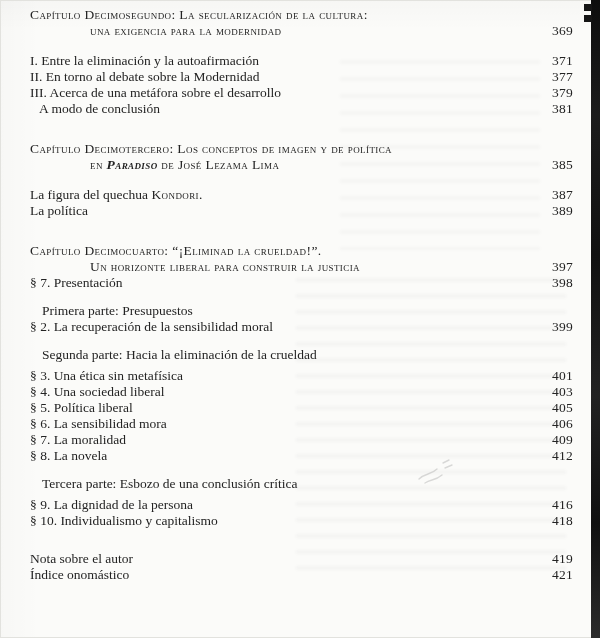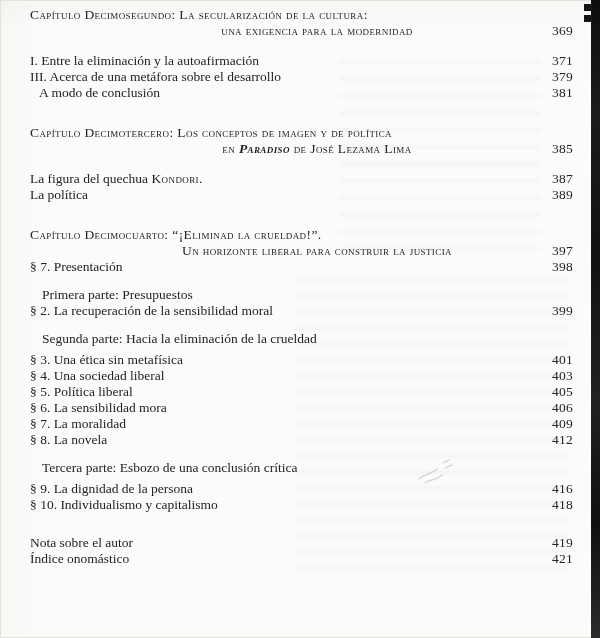--- a/index.html
+++ b/index.html
@@ -36,21 +36,21 @@
     flex:0 0 auto;margin-left:8px;min-width:26px;
     letter-spacing:0.3px;
   }
   
   .chapter .text, .chapter-cont .text{
     font-variant:small-caps;
     letter-spacing:0.4px;
   }
   .chapter{margin-top:24px;}
   .chapter:first-child{margin-top:0;}
-  .chapter-cont .text{text-align:center;padding-left:60px;}
+  .chapter-cont .text{text-align:left;padding-left:60px;}
   .entry{}
   .entry-indent .text{padding-left:9px;}
   .part{margin-top:12px;}
   .part .text{padding-left:12px;}
   .group-start{margin-top:14px;}
   .gap-s{margin-top:5px;}
   .gap-l{margin-top:22px;}
   .sc{font-variant:small-caps;letter-spacing:0.4px;}
   .i{font-style:italic;font-weight:bold;}
   
@@ -99,20 +99,24 @@
       </div>
       <div class="line chapter-cont">
         <span class="text"><span>una exigencia para la modernidad</span></span>
         <span class="page-num">369</span>
       </div>
       <div class="line entry group-start">
         <span class="text"><span>I. Entre la eliminación y la autoafirmación</span></span>
         <span class="page-num">371</span>
       </div>
       <div class="line entry">
+        <span class="text"><span>II. En torno al debate sobre la Modernidad</span></span>
+        <span class="page-num">377</span>
+      </div>
+      <div class="line entry">
         <span class="text"><span>III. Acerca de una metáfora sobre el desarrollo</span></span>
         <span class="page-num">379</span>
       </div>
       <div class="line entry-indent">
         <span class="text"><span>A modo de conclusión</span></span>
         <span class="page-num">381</span>
       </div>
       <div class="line chapter">
         <span class="text"><span>Capítulo Decimotercero: Los conceptos de imagen y de política</span></span>
       </div>

